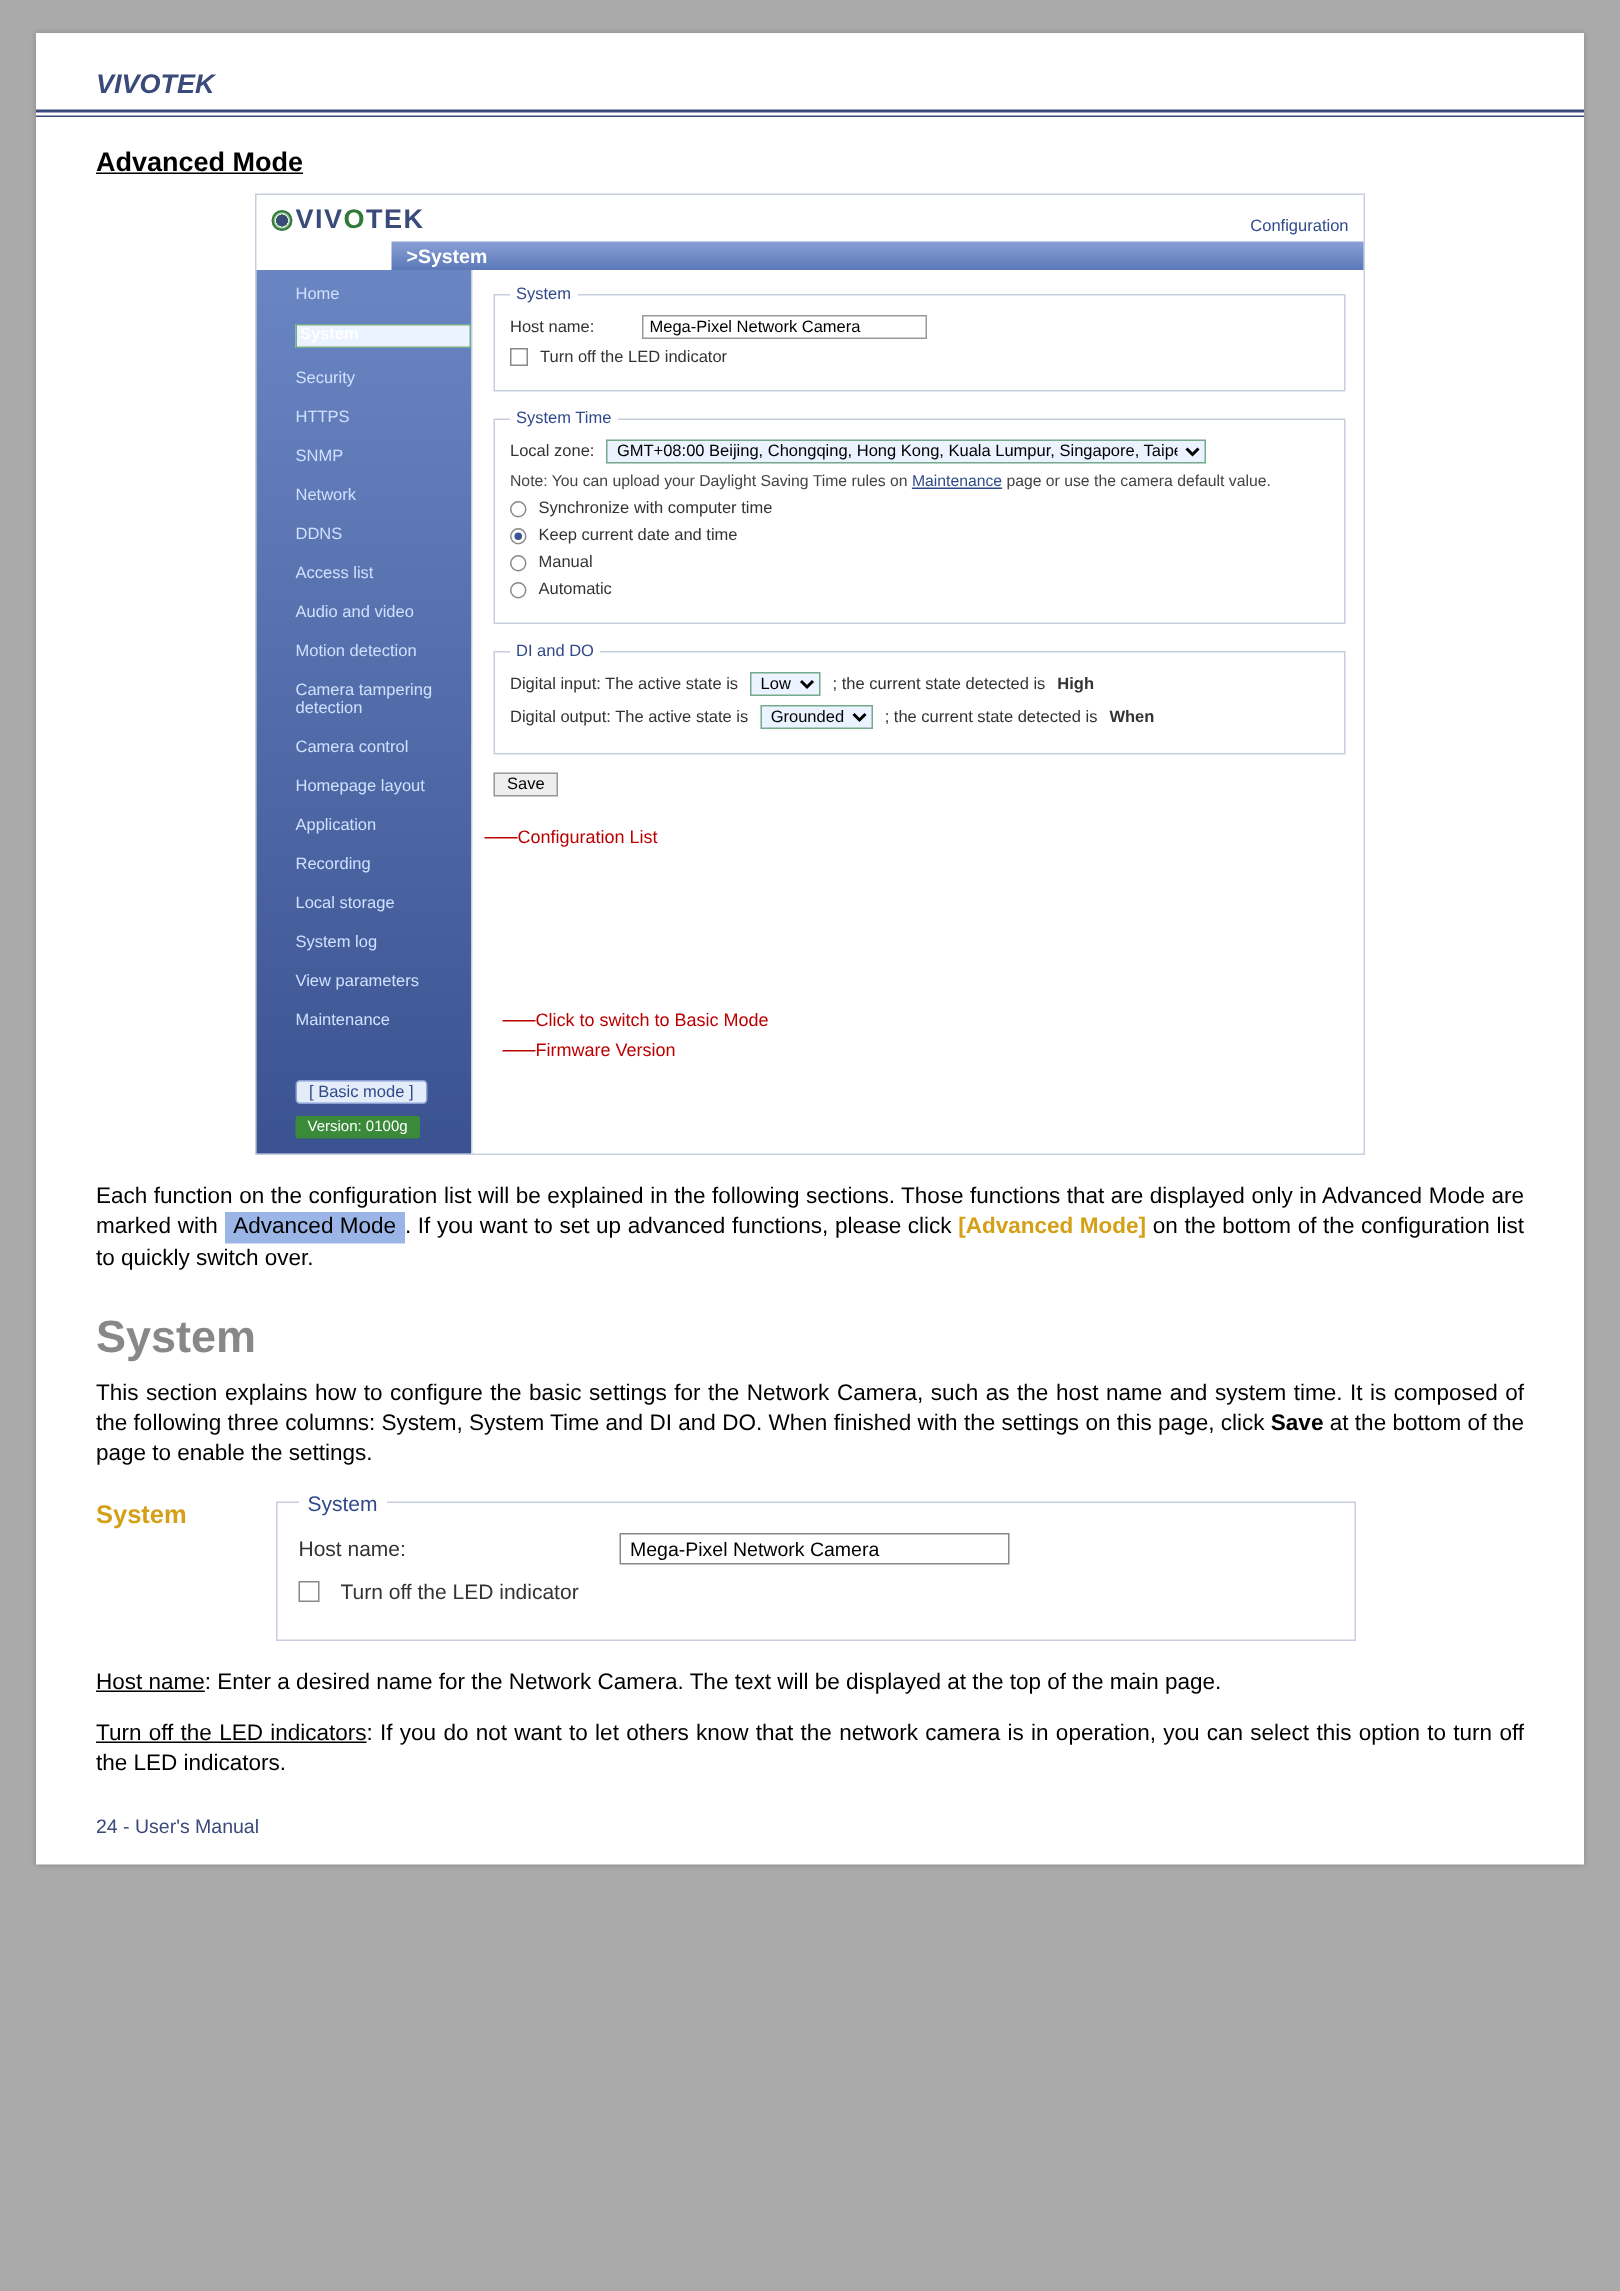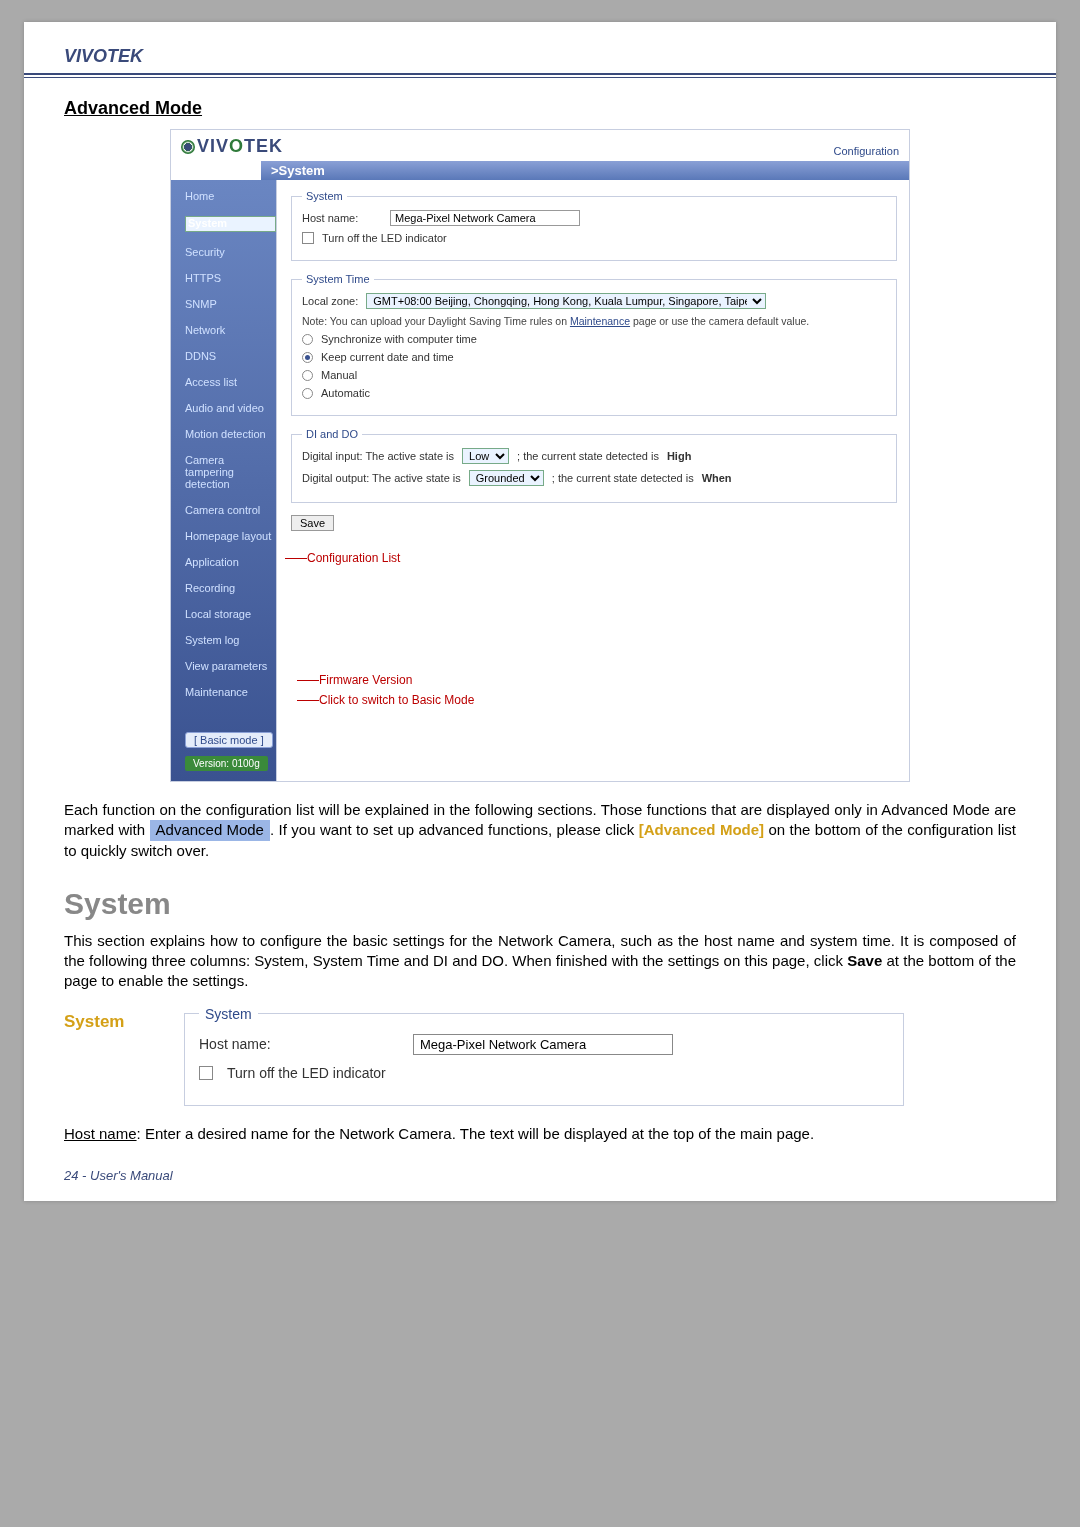--- a/index.html
+++ b/index.html
@@ -61,23 +61,23 @@
   .logo-text .o { color:#2f7a3a; }
   .cfg-link { font-size:11px; color:#2f4a8a; }
   .sys-bar {
     background: linear-gradient(#8aa0d6,#5a78b8);
     color:#fff; font-size:13px; font-weight:bold;
     padding:2px 10px;
     margin-left:90px;
   }
   .cs-body { display:flex; }
   .sidebar {
-    width:106px;
+    width:144px;
     background: linear-gradient(#6a86c2,#3a5290);
-    padding:10px 0 10px 14px;
+    padding:10px 0 10px 26px;
     font-size:11px;
     border-right:1px solid #c7cee0;
   }
   .sb-item { color:#cfe0ff; margin-bottom:14px; cursor:pointer; }
   .sb-item.sel { color:#fff; font-weight:bold; }
   .main { flex:1; padding:10px 12px 10px 14px; font-size:11px; color:#333; }
   fieldset.fs {
     border:1px solid #c7cee0;
     margin-bottom:12px;
     padding:8px 10px 10px 10px;
@@ -118,21 +118,21 @@
   .sys-panel {
     display:inline-block; width:720px;
     border:1px solid #c7cee0; padding:12px 14px 14px 14px;
   }
   .sys-panel legend { color:#2f4a8a; font-size:14px; padding:0 6px; }
   .sys-panel .r2 { display:flex; align-items:center; gap:14px; margin-bottom:10px; font-size:14px; color:#333; }
   .sys-panel .r2 .lbl2 { width:200px; }
   .sys-panel .inp2 { border:1px solid #888; font-size:13px; padding:2px 6px; width:260px; background:#fff; }
   .sys-panel .ck2 { width:14px; height:14px; border:1px solid #888; background:#fff; display:inline-block; }
   .underline { text-decoration: underline; }
-  .footer { color:#3a4a7a; font-style:italic; font-size:13px; margin-top:24px; }
+  .footer { color:#3a4a7a; font-size:13px; margin-top:24px; }
 </style>
 </head>
 <body>
 
 <div class="page">
   <div class="vivotek-header">VIVOTEK</div>
   <div class="thin-rule"></div>
 
   <div class="content">
     <div class="mode-title">Advanced Mode</div>
@@ -238,25 +238,25 @@
           <div class="annot-row">
               <span class="annot-line"></span>
               <span class="annot">Configuration List</span>
             </div>
 
           <div style="height:108px"></div>
 
           <div class="bottom-annots">
             <div class="annot-row">
                 <span class="annot-line"></span>
-                <span class="annot">Firmware Version</span>
+                <span class="annot">Click to switch to Basic Mode</span>
               </div>
             <div class="annot-row">
                 <span class="annot-line"></span>
-                <span class="annot">Click to switch to Basic Mode</span>
+                <span class="annot">Firmware Version</span>
               </div>
           </div>
         </div>
       </div>
     </div>
 
     <p class="para">
       <span>Each function on the configuration list will be explained in the following sections. Those functions that are displayed only in Advanced Mode are marked with </span><span class="adv-pill">Advanced Mode</span><span>. If you want to set up advanced functions, please click </span><span class="adv-bold">[Advanced Mode]</span><span> on the bottom of the configuration list to quickly switch over.</span>
     </p>
 
@@ -278,16 +278,19 @@
           <span class="ck2"></span>
           <span>Turn off the LED indicator</span>
         </div>
       </fieldset>
     </div>
 
     <p class="para">
       <span class="underline">Host name</span><span>: Enter a desired name for the Network Camera. The text will be displayed at the top of the main page.</span>
     </p>
 
+    <p class="para">
+      <span class="underline">Turn off the LED indicators</span><span>: If you do not want to let others know that the network camera is in operation, you can select this option to turn off the LED indicators.</span>
+    </p>
 
     <div class="footer">24 - User's Manual</div>
   </div>
 </div>
 
 </body></html>

